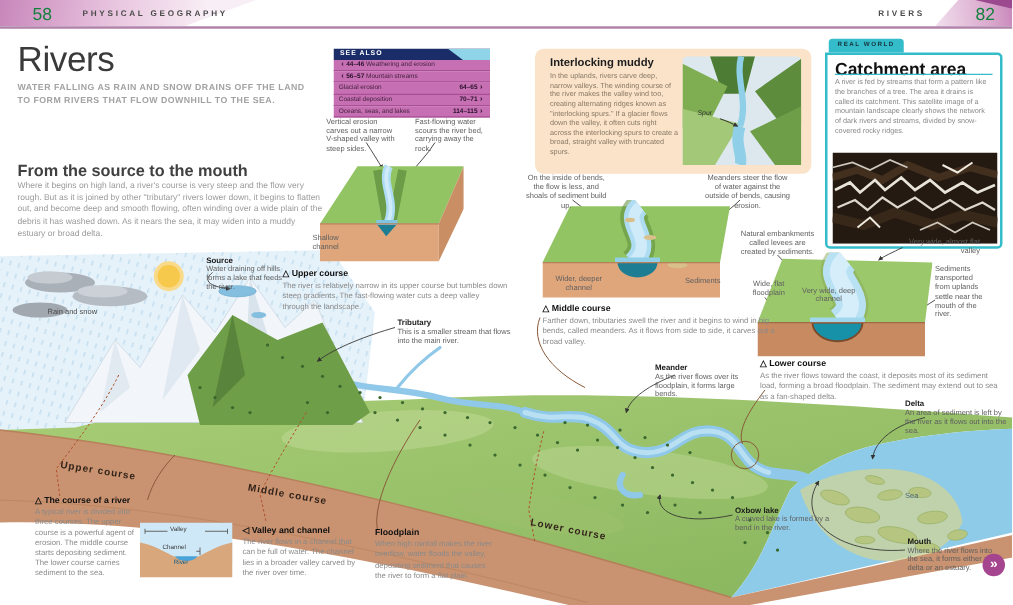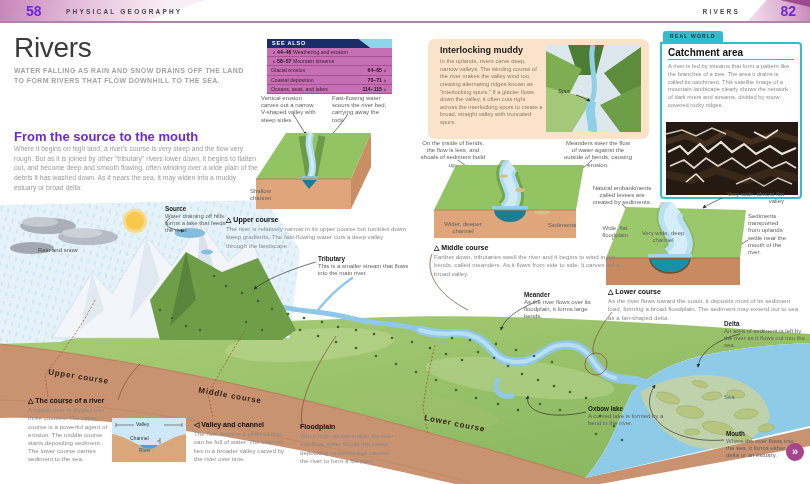--- a/index.html
+++ b/index.html
@@ -9,48 +9,48 @@
   
   .hdr-left-shape{left:0;top:0;width:205px;height:21px;
     background:linear-gradient(100deg,#c886ba 0%,#e9c6e0 45%,#f8eef5 80%);
     clip-path:polygon(0 0,100% 0,72% 100%,0 100%);}
   .hdr-right-shape{right:0;top:0;width:62px;height:21px;
     background:linear-gradient(80deg,#f2e0ee 0%,#d9a7cc 70%,#c886ba 100%);
     clip-path:polygon(30% 0,100% 0,100% 100%,0 100%);}
   .hdr-right-corner{right:0;top:0;width:46px;height:7px;background:#9b4a90;
     clip-path:polygon(35% 0,100% 0,100% 100%);}
   .hdr-rule{left:0;top:21px;width:810px;height:2px;background:#b083ab;}
-  .page-num{font-size:14px;font-weight:bold;color:#6d28d9;}
+  .page-num{font-size:14px;font-weight:normal;color:#15803d;}
   .sect{font-size:6.5px;font-weight:bold;letter-spacing:2.2px;color:#4a4a4a;}
   
   .title{font-size:28px;font-weight:400;color:#3a3a3a;letter-spacing:-.3px;}
   .standfirst{font-size:7px;font-weight:bold;color:#a2a2a2;letter-spacing:.4px;line-height:1.45;}
   .lead{font-size:7.8px;font-weight:bold;color:#3f3f3f;line-height:1.5;}
-  .subhead{font-size:13px;font-weight:bold;color:#6d28d9;}
+  .subhead{font-size:13px;font-weight:bold;color:#404040;}
   .bodytxt{font-size:6.8px;color:#9b9b9b;line-height:1.42;}
   
   .sa-box{left:267px;top:39px;width:125px;}
   .sa-hdr{position:relative;height:9px;background:#1b2d69;color:#fff;font-size:5.5px;
     font-weight:bold;letter-spacing:.8px;line-height:9px;padding-left:5px;overflow:hidden;}
   .sa-swoosh{position:absolute;right:0;top:0;width:48px;height:9px;background:#8fd4e8;
     clip-path:polygon(30% 0,100% 0,100% 100%,55% 100%);}
   .sa-row{height:8.2px;background:#c76fb3;border-bottom:1px solid #a84f96;color:#3d1f38;
     font-size:5.2px;line-height:8.2px;padding:0 4px;display:flex;}
   .sa-row b{color:#241028;}
   .sa-row .sp{flex:1;}
   .sa-arr{font-weight:bold;font-size:6px;margin:0 2px;color:#241028;}
   
   .spurs-box{left:428px;top:39px;width:221px;height:100px;background:#fbe3c9;border-radius:7px;}
   .spurs-title{left:440px;top:45px;font-size:9px;font-weight:bold;color:#1c1c1c;}
   .spurs-body{left:440px;top:58px;width:103px;font-size:5.8px;color:#8a7a66;line-height:1.32;}
   .rw-tab{left:663px;top:31px;width:60px;height:11px;background:#35bccb;border-radius:3px 3px 0 0;
     font-size:5px;font-weight:bold;letter-spacing:1.2px;color:#16323a;line-height:11px;text-align:center;}
   .rw-box{left:660px;top:42px;width:142px;height:157px;background:#fff;border:2px solid #35bccb;
     border-radius:0 4px 4px 4px;box-sizing:border-box;}
-  .rw-title{left:668px;top:47px;font-size:10px;font-weight:bold;color:#111;}
+  .rw-title{left:668px;top:47px;font-size:14px;font-weight:bold;color:#111;}
   .rw-rule{left:668px;top:59px;width:126px;height:1px;background:#35bccb;}
   .rw-body{left:668px;top:63px;width:126px;font-size:5.8px;color:#8a8a8a;line-height:1.35;}
   
   .ann{position:absolute;font-size:6px;color:#5f5f5f;line-height:1.2;}
   .ann .t{font-weight:bold;font-size:6.3px;color:#1a1a1a;}
   .cap{position:absolute;font-size:6.2px;color:#8a8a8a;line-height:1.32;}
   .cap .t{font-weight:bold;font-size:7px;color:#111;margin-bottom:1px;}
   .slope{position:absolute;font-size:8px;font-weight:bold;color:#33241a;letter-spacing:.8px;}
   .ctr{text-align:center;} .rgt{text-align:right;}
   .sea-label{font-size:6px;color:#4e6a76;}

